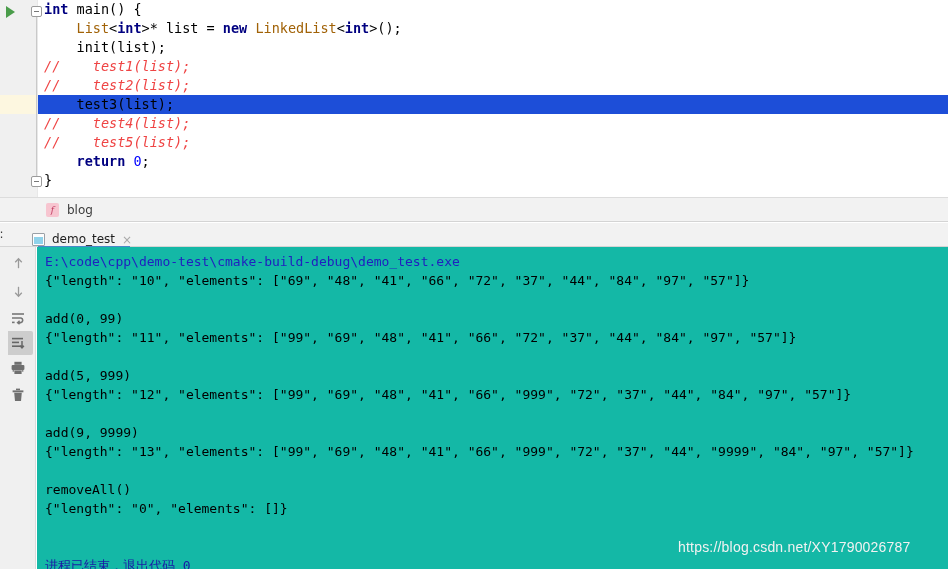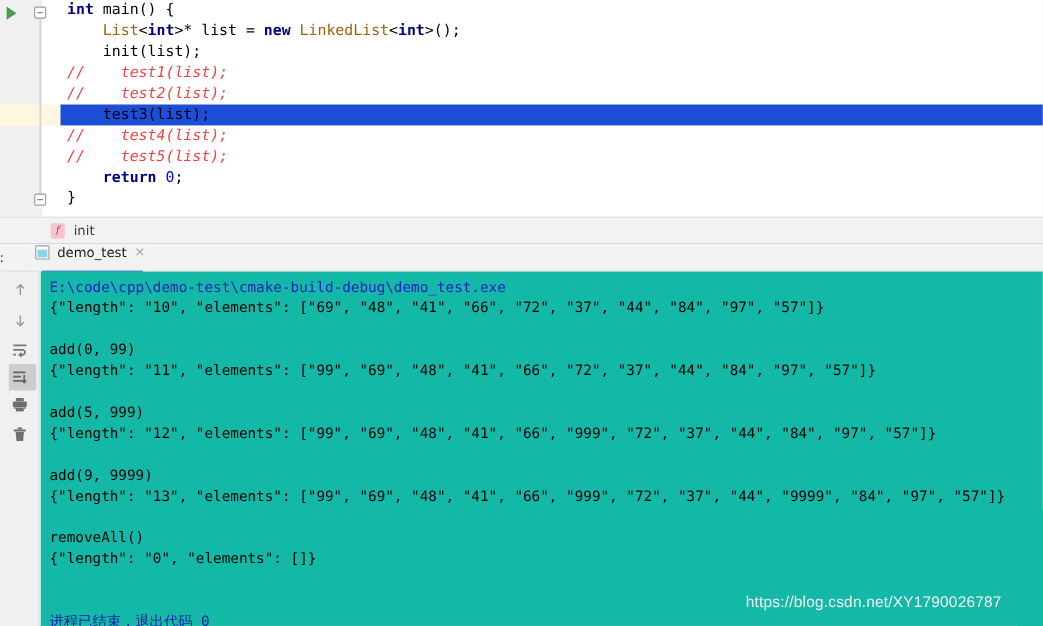--- a/index.html
+++ b/index.html
@@ -18,21 +18,21 @@
   .fold-bar{position:absolute;left:36px;top:12px;width:1px;height:172px;background:#c9c9c9;}
   .fold-box{position:absolute;left:31px;width:11px;height:11px;border:1px solid #9b9b9b;
             background:#ffffff;border-radius:2px;box-sizing:border-box;}
   .fold-box::before{content:"";position:absolute;left:2px;top:4px;width:5px;height:1px;background:#777;}
   .fold-top{top:6px;}
   .fold-bot{top:176px;}
 
   .run-arrow{position:absolute;left:6px;top:6px;width:0;height:0;
     border-left:9px solid #4a9c4a;border-top:6px solid transparent;border-bottom:6px solid transparent;}
 
-  .code{position:absolute;left:55px;top:0;right:0;height:197px;
+  .code{position:absolute;left:38px;top:0;right:0;height:197px;
     font-family:"DejaVu Sans Mono","Liberation Mono",monospace;
     font-size:13.5px;line-height:19px;white-space:pre;}
   .cl{position:relative;height:19px;padding-left:6px;}
   .cl.hl{background:#1d4ed8;}
   .hl-strip{position:absolute;left:0;top:95px;width:948px;height:19px;background:#fdf7e0;z-index:0;}
 
   .k{color:#000080;font-weight:bold;}
   .cls{color:#a16207;}
   .pl{color:#000000;}
   .cmt{color:#ef4444;font-style:italic;}
@@ -45,21 +45,21 @@
   .bc-ficon{width:13px;height:14px;background:#f7c5d0;border-radius:2px;
     color:#c0395e;font-size:9px;font-style:italic;line-height:14px;text-align:center;
     font-family:"DejaVu Serif","Liberation Serif",serif;}
   .bc-label{margin-left:8px;font-size:12px;color:#3c3c3c;}
 
   
   .runwin{position:absolute;left:0;top:223px;width:948px;height:346px;background:#ffffff;}
   .tabbar{position:absolute;left:0;top:0;width:948px;height:24px;background:#f2f2f2;
     border-bottom:1px solid #d4d4d4;box-sizing:border-box;}
   .runlabel{position:absolute;left:-8px;top:4px;font-size:12px;color:#3c3c3c;}
-  .tab{position:absolute;left:28px;top:0;height:23px;display:flex;align-items:flex-start;
+  .tab{position:absolute;left:28px;top:0;height:23px;display:flex;align-items:flex-end;
     padding:0 6px 0 4px;background:#f2f2f2;}
   .tab-underline{position:absolute;left:38px;top:23px;width:92px;height:2px;background:#4a86c8;}
   .tab-icon{width:13px;height:13px;border:1px solid #9aa0a6;background:#fdfdfd;border-radius:1px;
     position:relative;box-sizing:border-box;}
   .tab-icon::after{content:"";position:absolute;left:1px;top:3px;right:1px;bottom:1px;background:#8fd2ea;}
   .tab-title{margin-left:7px;font-size:12px;color:#1c1c1c;}
   .tab-close{margin-left:7px;font-size:12px;color:#a8a8a8;line-height:1;}
 
   .sidebar{position:absolute;left:0;top:24px;width:36px;height:322px;
     background:#f0f0f0;border-right:1px solid #dadada;box-sizing:border-box;}
@@ -92,21 +92,21 @@
     <div class="gutter-line"></div>
     <div class="run-arrow"></div>
     <div class="fold-bar"></div>
     <div class="fold-box fold-top"></div>
     <div class="fold-box fold-bot"></div>
     <div class="code" id="code-body"><div class="cl"><span class="k">int</span><span class="pl"> main() {</span></div><div class="cl"><span class="pl">    </span><span class="cls">List</span><span class="pl">&lt;</span><span class="k">int</span><span class="pl">&gt;* list = </span><span class="k">new</span><span class="pl"> </span><span class="cls">LinkedList</span><span class="pl">&lt;</span><span class="k">int</span><span class="pl">&gt;();</span></div><div class="cl"><span class="pl">    </span><span class="pl">init(list);</span></div><div class="cl"><span class="cmt">//    test1(list);</span></div><div class="cl"><span class="cmt">//    test2(list);</span></div><div class="cl hl"><span class="pl">    </span><span class="pl">test3(list);</span></div><div class="cl"><span class="cmt">//    test4(list);</span></div><div class="cl"><span class="cmt">//    test5(list);</span></div><div class="cl"><span class="pl">    </span><span class="k">return</span><span class="pl"> </span><span class="num">0</span><span class="pl">;</span></div><div class="cl"><span class="pl">}</span></div></div>
   </div>
 
   <div class="breadcrumb">
     <div class="bc-ficon">f</div>
-    <div class="bc-label">init</div>
+    <div class="bc-label">blog</div>
   </div>
 
   <div class="runwin">
 
     <div class="tabbar">
       <div class="runlabel">n:</div>
       <div class="tab">
         <span class="tab-icon"></span>
         <span class="tab-title">demo_test</span>
         <span class="tab-close">×</span>

